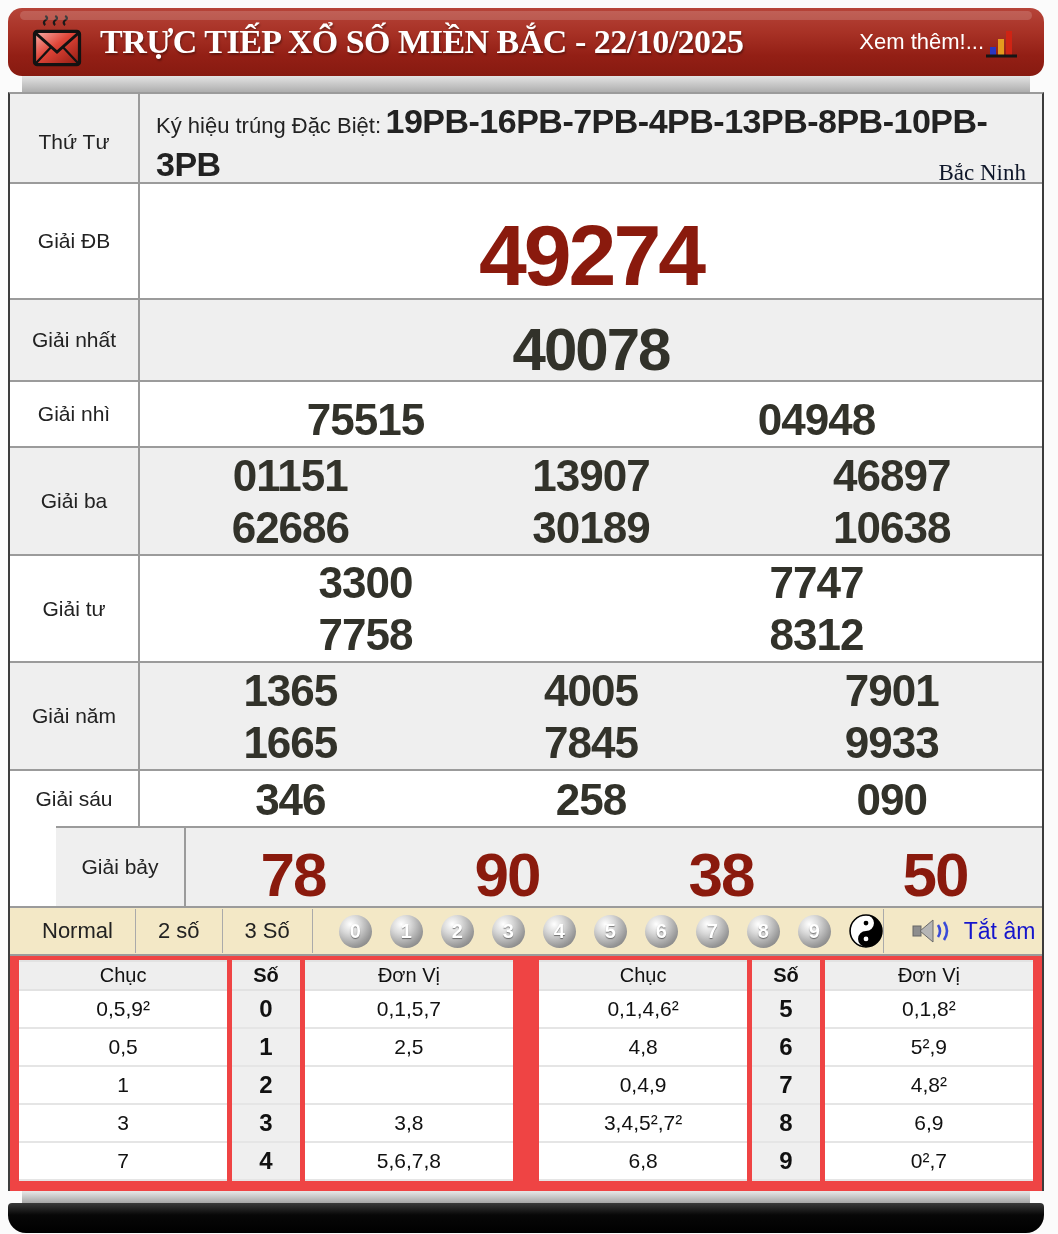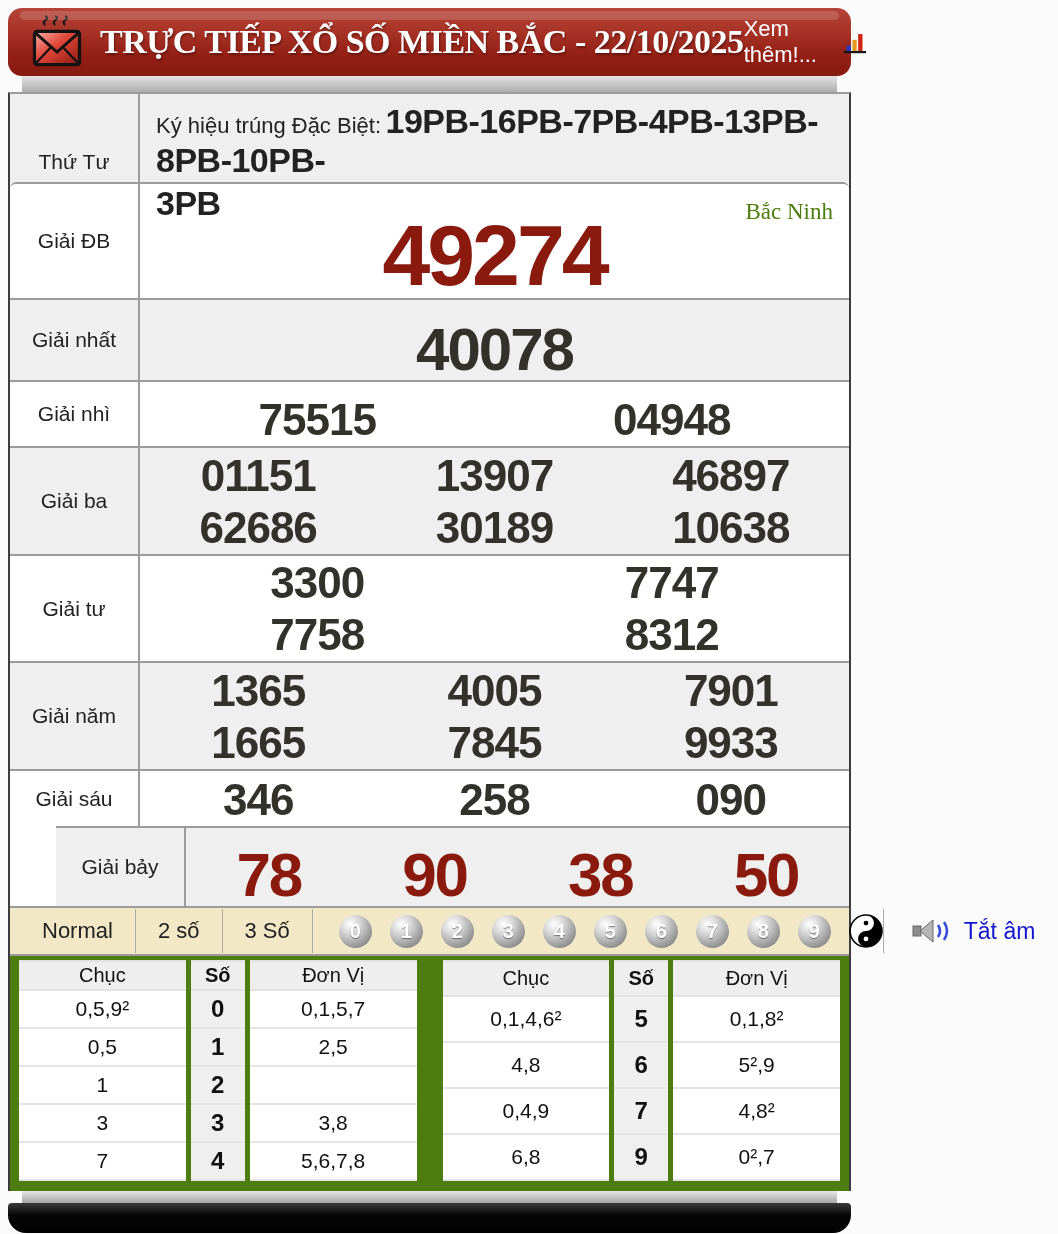--- a/index.html
+++ b/index.html
@@ -10,40 +10,40 @@
     --row-gray:#efefef;
     --toolbar-bg:#f3e8c6;
     --link-blue:#1515cc;
   }
   *{box-sizing:border-box;margin:0;padding:0;}
   body{
     background:#fbfbfb;
     font-family:"Liberation Sans","DejaVu Sans",sans-serif;
     width:1058px;height:1234px;overflow:hidden;
   }
-  .page{margin:8px 8px 0 8px;width:843px;position:relative;}
+  .page{margin:8px 8px 0 8px;width:1036px;position:relative;}
 
   
   .header{
     position:relative;height:68px;border-radius:14px;
     background:linear-gradient(180deg,#b64439 0%,#a83226 35%,#93structure1f15 70%,#871a10 100%);
     background:linear-gradient(180deg,#b64439 0%,#a83226 35%,#931f15 70%,#871a10 100%);
     display:flex;align-items:center;padding:0 22px;z-index:2;
   }
   .header::before{
     content:"";position:absolute;top:3px;left:12px;right:12px;height:9px;
     border-radius:8px;background:rgba(255,255,255,0.16);
   }
   .env-icon{width:54px;height:60px;flex:0 0 auto;margin-right:16px;margin-top:2px;}
   .title{
     color:#fff;font-family:"Liberation Serif","DejaVu Serif",serif;
     font-weight:bold;font-size:34px;letter-spacing:-0.5px;
     text-shadow:1px 2px 2px rgba(0,0,0,0.35);white-space:nowrap;
   }
-  .header-right{margin-left:auto;display:flex;align-items:center;gap:14px;}
+  .header-right{margin-left:auto;display:flex;align-items:center;}
   .more-link{color:#fff;font-size:22px;text-decoration:none;cursor:pointer;}
   .chart-icon{width:38px;height:32px;}
 
   
   .bar-top{height:16px;margin:0 14px;background:linear-gradient(180deg,#e3e3e3,#aeaeae);}
   .bar-bottom{height:12px;margin:0 14px;background:linear-gradient(180deg,#e8e8e8,#a6a6a6);}
   .footer-black{
     height:30px;background:linear-gradient(180deg,#3a3a3a 0%,#070707 40%,#000 100%);
     border-radius:4px 4px 18px 18px;
   }
@@ -65,37 +65,37 @@
   .bg-gray{background:var(--row-gray);}
   .bg-white{background:#fff;}
   .vals{display:flex;flex-direction:column;justify-content:flex-end;}
   .line{display:flex;width:100%;}
   .val{flex:1;text-align:center;line-height:1.18;font-weight:bold;color:var(--dark-num);letter-spacing:-1px;}
   .num-xl{font-size:86px;color:var(--red-num);letter-spacing:-3px;line-height:1;}
   .num-lg{font-size:60px;letter-spacing:-2px;line-height:1;}
   .num-md{font-size:44px;}
   .num-7{font-size:62px;color:var(--red-num);letter-spacing:-2px;line-height:1;}
   .r-info{height:88px;}
-  .r-db{height:116px;border-radius:6px;}
+  .r-db{height:116px;}
   .r-1{height:82px;}
   .r-2{height:66px;}
   .r-3{height:108px;}
   .r-4{height:107px;}
   .r-5{height:108px;}
   .r-6{height:57px;}
   .r-7{height:80px;margin-left:46px;}
 
   
   .info-content{position:relative;padding:8px 16px 6px;color:#222;}
   .sym-label{font-size:22px;}
   .sym-bold{font-size:34px;font-weight:bold;letter-spacing:-0.5px;}
   .info-line2{margin-top:4px;}
   .province{
     position:absolute;right:16px;bottom:4px;
-    font-family:"Liberation Serif","DejaVu Serif",serif;font-size:23px;color:#4d7c0f;
+    font-family:"Liberation Serif","DejaVu Serif",serif;font-size:23px;color:#0f172a;
   }
 
   
   .toolbar{
     height:50px;background:var(--toolbar-bg);
     border-top:2px solid var(--border-gray);
     border-bottom:2px solid var(--border-gray);
     display:flex;align-items:center;padding:0 10px;
   }
   .mode{font-size:22px;color:#222;padding:0 22px;cursor:pointer;white-space:nowrap;}
@@ -108,21 +108,21 @@
     display:flex;align-items:center;justify-content:center;
     text-shadow:0 1px 1px rgba(0,0,0,0.45);cursor:pointer;flex:0 0 auto;
   }
   .yin{width:34px;height:34px;cursor:pointer;flex:0 0 auto;}
   .sound-group{margin-left:auto;display:flex;align-items:center;gap:10px;padding-right:26px;}
   .sound-sep{width:1px;height:44px;background:#aaa;margin-right:18px;}
   .speaker{width:42px;height:30px;cursor:pointer;}
   .mute{color:var(--link-blue);font-size:23px;cursor:pointer;white-space:nowrap;}
 
   
-  .stats{display:flex;gap:16px;padding:4px 4px 10px;background:#4d7c0f;}
+  .stats{display:flex;gap:16px;padding:4px 4px 10px;background:#ef4444;}
   .stats table{
     flex:1;border-collapse:separate;border-spacing:5px 0;table-layout:fixed;
   }
   .stats th{
     background:#eee;height:31px;font-size:20px;color:#111;font-weight:normal;
     border-top:2px solid #e2e2e2;border-bottom:2px solid #e2e2e2;
   }
   .stats th.so-col{font-weight:bold;}
   .stats td{
     height:38px;text-align:center;font-size:21px;color:#111;background:#fff;
@@ -374,20 +374,25 @@
           <td>4,8</td>
           <td class="so-col">6</td>
           <td>5²,9</td>
         </tr>
         <tr>
           <td>0,4,9</td>
           <td class="so-col">7</td>
           <td>4,8²</td>
         </tr>
         <tr>
+          <td>3,4,5²,7²</td>
+          <td class="so-col">8</td>
+          <td>6,9</td>
+        </tr>
+        <tr>
           <td>6,8</td>
           <td class="so-col">9</td>
           <td>0²,7</td>
         </tr>
       </tbody>
         </table>
     </div>
   </div>
 
   <div class="bar-bottom"></div>

